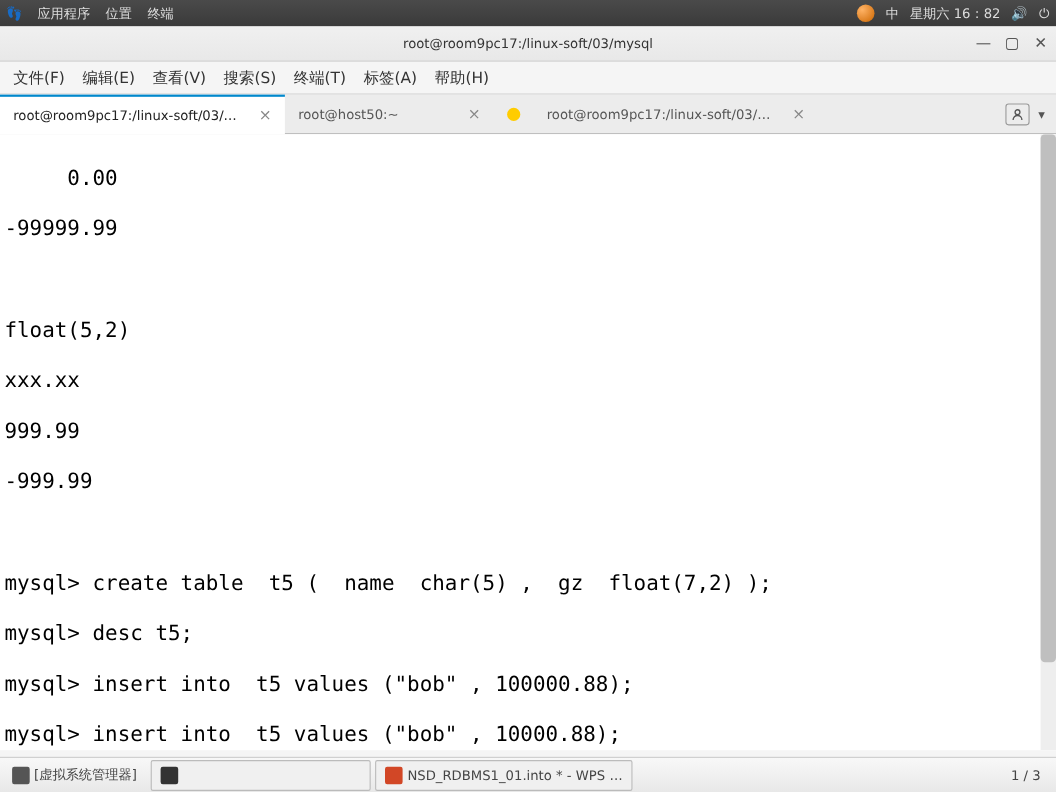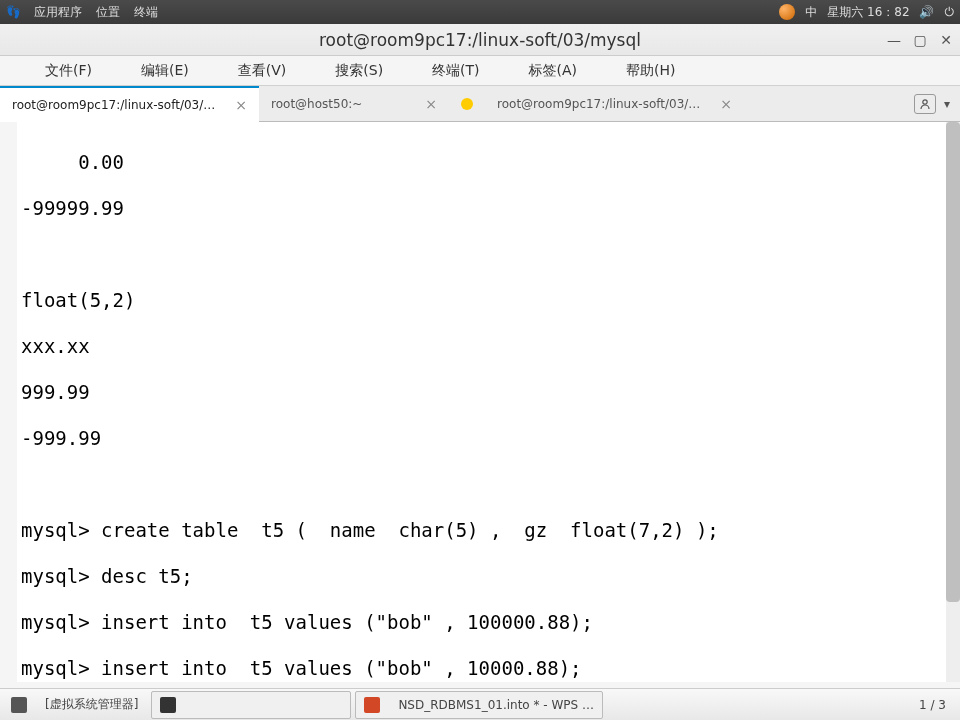--- a/index.html
+++ b/index.html
@@ -5,42 +5,42 @@
   * { margin: 0; padding: 0; box-sizing: border-box; }
   body { width: 960px; height: 720px; font-family: "DejaVu Sans", Arial, sans-serif; background: #f5f5f5; overflow: hidden; font-size: 13px; }
   
   .topbar { height: 24px; background: linear-gradient(#4a4a4a, #3a3a3a); display: flex; align-items: center; color: #ddd; padding: 0 6px; gap: 14px; font-size: 12px; }
   .topbar .left { display: flex; gap: 14px; align-items: center; }
   .topbar .right { margin-left: auto; display: flex; gap: 10px; align-items: center; }
   .topbar .orb { width: 16px; height: 16px; border-radius: 50%; background: radial-gradient(circle at 30% 30%, #ffb366, #cc6600); }
   .topbar .foot { width: 14px; height: 14px; display:inline-block; }
   
   .titlebar { height: 32px; background: linear-gradient(#f0f0f0, #e8e8e8); display: flex; align-items: center; justify-content: center; position: relative; border-bottom: 1px solid #ccc; }
-  .titlebar .title { font-size: 17px; color: #333; }
+  .titlebar .title { font-size: 12px; color: #333; }
   .titlebar .ctrls { position: absolute; right: 6px; display: flex; gap: 10px; }
   .winbtn { width: 16px; height: 16px; display:flex; align-items:center; justify-content:center; color:#555; font-size:14px; }
   
   .menubar { height: 30px; background: #f5f5f5; display: flex; align-items: center; padding: 0 6px; gap: 4px; border-bottom: 1px solid #d0d0d0; font-size: 14px; color: #333; }
-  .menubar span { padding: 3px 6px; margin-left: 33px; }
+  .menubar span { padding: 3px 6px; }
   
   .tabbar { height: 36px; background: #ececec; display: flex; align-items: center; border-bottom: 1px solid #bbb; position: relative; }
   .tab { height: 36px; display: flex; align-items: center; padding: 0 12px; font-size: 12px; color: #555; gap: 20px; min-width: 190px; justify-content: space-between; }
   .tab.active { background: #fff; border-top: 2px solid #0088cc; color: #222; }
   .tab .close { color: #888; font-size: 14px; }
   .tab .bulb { width:12px;height:12px;border-radius:50%;background:#ffcc00;display:inline-block;margin-right:4px;flex:none; }
   .tabbar .tabright { margin-left: auto; display: flex; gap: 8px; padding-right: 10px; align-items:center; }
   .tabright .box { width:22px; height:20px; border:1px solid #999; border-radius:3px; display:flex; align-items:center; justify-content:center; font-size:11px; }
   .chev { font-size:12px; color:#555; }
   
-  .terminal { background: #fff; height: 560px; padding: 6px 0 0 4px; font-family: "DejaVu Sans Mono", monospace; font-size: 19px; line-height: 23px; color: #000; white-space: pre; position: relative; overflow: hidden; margin-left: 17px; }
+  .terminal { background: #fff; height: 560px; padding: 6px 0 0 4px; font-family: "DejaVu Sans Mono", monospace; font-size: 19px; line-height: 23px; color: #000; white-space: pre; position: relative; overflow: hidden; }
   .terminal .scrollbar { position:absolute; right:0; top:0; width:14px; height:100%; background:#eee; }
   .terminal .thumb { position:absolute; right:0; top:0; width:14px; height:480px; background:#bfbfbf; border-radius:4px; }
   
   .taskbar { position: absolute; bottom: 0; left:0; right:0; height: 32px; background: linear-gradient(#f8f8f8,#e8e8e8); border-top:1px solid #ccc; display:flex; align-items:center; font-size:12px; color:#444; }
-  .taskbar .item { height:28px; display:flex; align-items:center; padding:0 8px; gap:18px; border:1px solid transparent; margin:0 2px; }
+  .taskbar .item { height:28px; display:flex; align-items:center; padding:0 8px; gap:4px; border:1px solid transparent; margin:0 2px; }
   .taskbar .item.btn { border:1px solid #bbb; background:#f0f0f0; border-radius:2px; min-width:200px; }
   .taskbar .pgnum { margin-left:auto; padding-right:14px; }
   .ticon { width:16px; height:16px; background:#555; display:inline-block; border-radius:2px; }
   .ticon.term { background:#333; }
   .ticon.ppt { background:#d24726; }
 </style>
 </head>
 <body>
 
 <div class="topbar">

